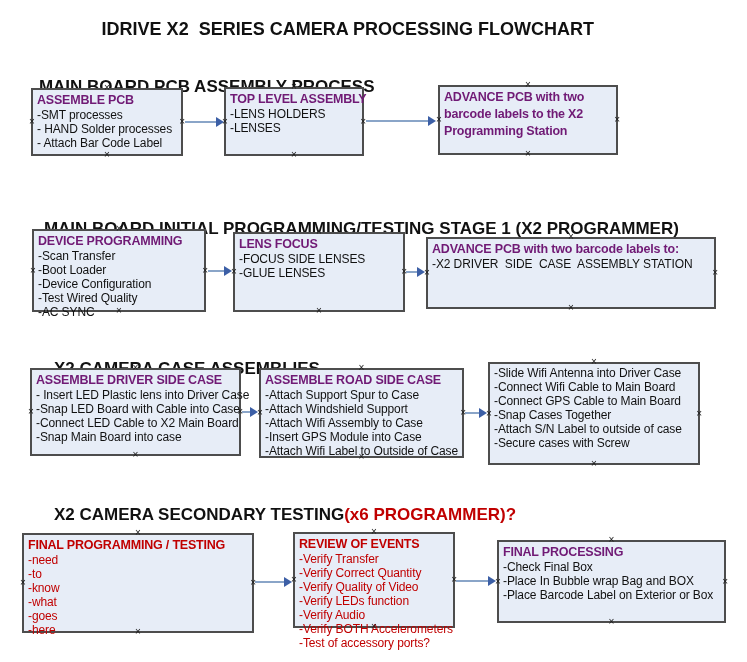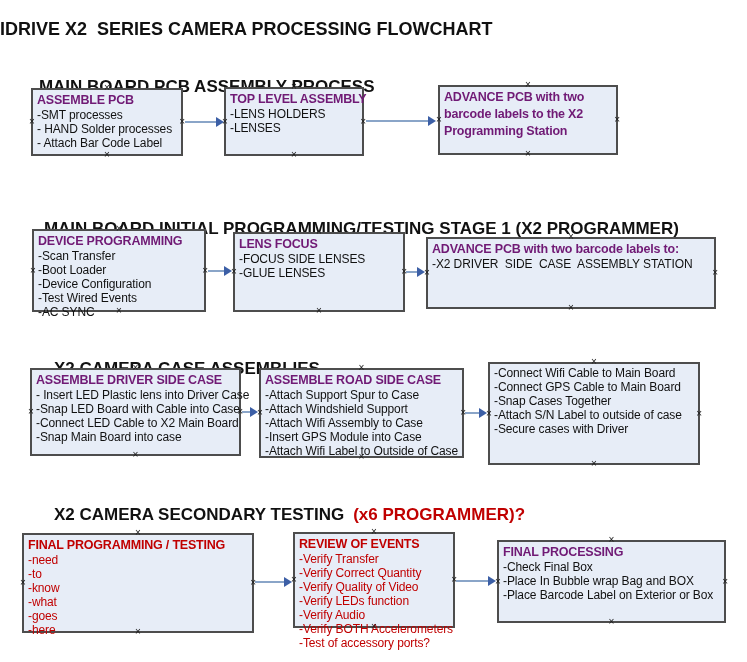--- a/index.html
+++ b/index.html
@@ -1,27 +1,27 @@
 <!DOCTYPE html>
 <html style="--box-fill: #e7edf7; --box-border: #4d4d4d; --red-text: #c00000; --arrow-line: #8aa5c8; --arrow-head: #3c5fa6;"><head>
 <meta charset="utf-8">
 <style>
   html,body{margin:0;padding:0;background:#ffffff;}
   #canvas{
     position:relative;width:747px;height:662px;background:#ffffff;
     font-family:"Liberation Sans",sans-serif;color:#111;overflow:hidden;
   }
   .main-title{
-    position:absolute;left:0;top:19px;width:594px;text-align:left;
+    position:absolute;left:0;top:19px;width:594px;text-align:right;
     font-size:18px;font-weight:bold;white-space:pre;color:#111;
   }
   .section-header{
     position:absolute;font-size:17px;font-weight:bold;white-space:pre;color:#111;
   }
-  .section-header .red-suffix{color:var(--red-text,#c00000);margin-left:9px;}
+  .section-header .red-suffix{color:var(--red-text,#c00000);margin-left:0;}
   .box{
     position:absolute;background:var(--box-fill,#e7edf7);
     border:2px solid var(--box-border,#4d4d4d);
     box-sizing:border-box;padding:2px 0 0 4px;
   }
   .box-title{
     font-size:12.5px;line-height:16px;font-weight:bold;letter-spacing:-0.2px;
     white-space:pre;color:#701a75;
   }
   .box-title.t-wrap{white-space:normal;line-height:17px;}
@@ -100,21 +100,21 @@
 
   <div class="section-header" style="left:25px;top:199px">
     <span>MAIN BOARD INITIAL PROGRAMMING/TESTING STAGE 1 (X2 PROGRAMMER)</span><span class="red-suffix"></span>
   </div>
   <div class="box" style="left:32px;top:229px;width:174px;height:83px">
     <div class="box-title">DEVICE PROGRAMMING</div>
     <div class="box-items">
         <div class="box-item">-Scan Transfer</div>
         <div class="box-item">-Boot Loader</div>
         <div class="box-item">-Device Configuration</div>
-        <div class="box-item">-Test Wired Events</div>
+        <div class="box-item">-Test Wired Quality</div>
         <div class="box-item">-AC SYNC</div>
       </div>
   <span class="handle h-top">×</span>
       <span class="handle h-bottom">×</span>
       <span class="handle h-left">×</span>
       <span class="handle h-right">×</span>
     </div>
   <div class="arrow" style="left:208px;top:265px;width:24px">
       <div class="line"></div>
       <div class="head"></div>
@@ -178,25 +178,26 @@
       <span class="handle h-bottom">×</span>
       <span class="handle h-left">×</span>
       <span class="handle h-right">×</span>
     </div>
   <div class="arrow" style="left:465px;top:407px;width:22px">
       <div class="line"></div>
       <div class="head"></div>
     </div>
   <div class="box" style="left:488px;top:362px;width:212px;height:103px">
     <div class="box-items">
+        <div class="box-item">-Slide Wifi Antenna into Driver Case</div>
         <div class="box-item">-Connect Wifi Cable to Main Board</div>
         <div class="box-item">-Connect GPS Cable to Main Board</div>
         <div class="box-item">-Snap Cases Together</div>
         <div class="box-item">-Attach S/N Label to outside of case</div>
-        <div class="box-item">-Secure cases with Driver</div>
+        <div class="box-item">-Secure cases with Screw</div>
       </div>
   <span class="handle h-top">×</span>
       <span class="handle h-bottom">×</span>
       <span class="handle h-left">×</span>
       <span class="handle h-right">×</span>
     </div>
 
   <div class="section-header" style="left:35px;top:485px">
     <span>X2 CAMERA SECONDARY TESTING</span><span class="red-suffix">(x6 PROGRAMMER)?</span>
   </div>

